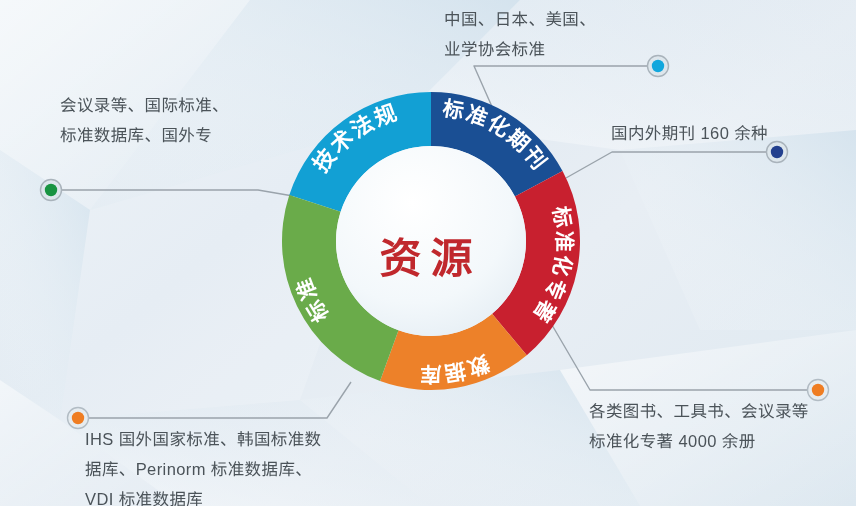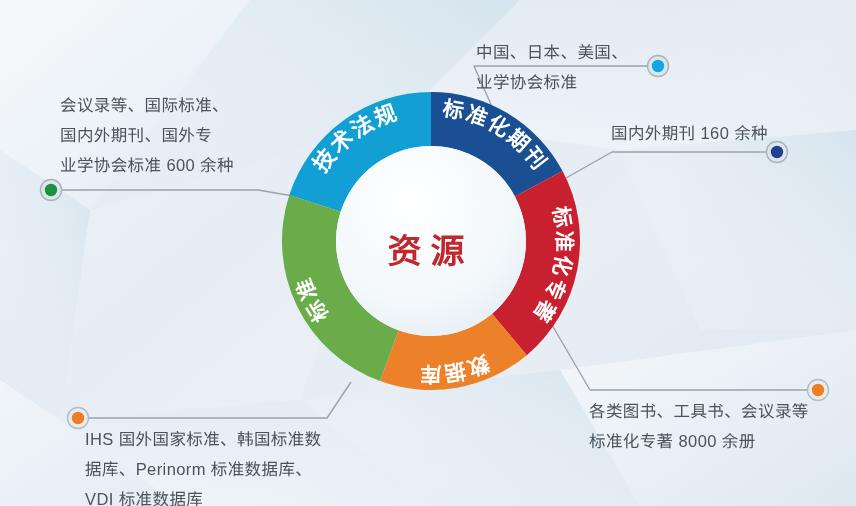--- a/index.html
+++ b/index.html
@@ -28,21 +28,21 @@
     white-space:nowrap;
   }
 
   .center-label{
     position:absolute;
     left:0;top:0;width:852px;
     text-align:center;
     color:#c0282d;
     font-family:Liberation Sans, sans-serif;
     font-weight:bold;
-    font-size:34px;
+    font-size:42px;
     letter-spacing:9px;
     text-indent:9px;
   }
 
   .seg-text{
     fill:#ffffff;
     font-family:"DejaVu Sans","Liberation Sans",sans-serif;
     font-weight:bold;
     letter-spacing:2px;
   }
@@ -144,39 +144,38 @@
       </g>
       <g>
         <circle cx="51" cy="190" r="10.5" fill="#dde6ec" stroke="#a9b3bb" stroke-width="1.4"></circle>
         <circle cx="51" cy="190" r="6.2" fill="#189341"></circle>
       </g>
     </g>
   </svg>
 
   <div class="center-label" style="top:224px;">资源</div>
 
-  <div class="callout" style="left:476px;top:4px;margin-top:33px;">
+  <div class="callout" style="left:444px;top:4px;">
     <div>中国、日本、美国、</div>
     <div>业学协会标准</div>
   </div>
 
   <div class="callout" style="left:611px;top:118px;">
     <div>国内外期刊 160 余种</div>
   </div>
 
   <div class="callout" style="left:589px;top:396px;">
     <div>各类图书、工具书、会议录等</div>
-    <div>标准化专著 8000 余册</div>
+    <div>标准化专著 4000 余册</div>
   </div>
 
   <div class="callout" style="left:85px;top:424px;">
     <div>IHS 国外国家标准、韩国标准数</div>
     <div>据库、Perinorm 标准数据库、</div>
     <div>VDI 标准数据库</div>
   </div>
 
   <div class="callout" style="left:60px;top:90px;">
     <div>会议录等、国际标准、</div>
-    <div>国内外期刊、国外专</div>
-    <div>业学协会标准 600 余种</div>
+    <div>标准数据库、国外专</div>
   </div>
 
 </div>
 
 </body></html>

